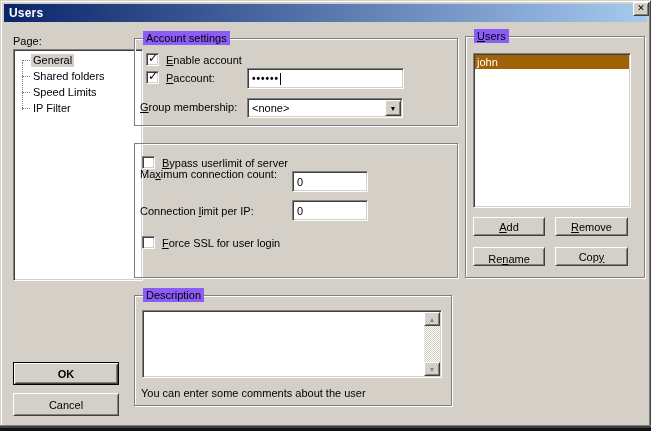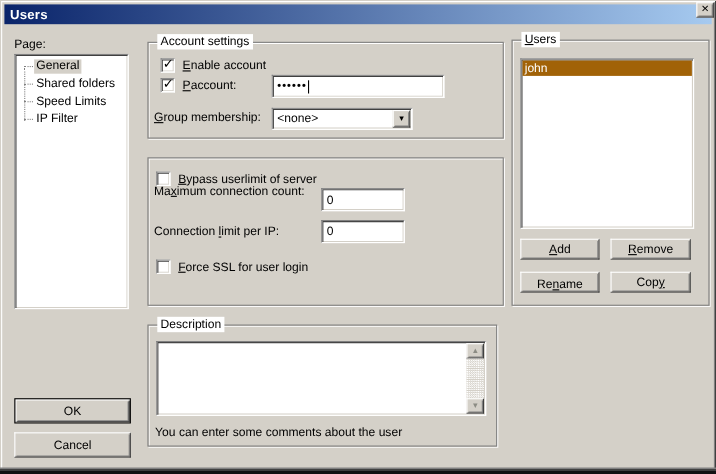--- a/index.html
+++ b/index.html
@@ -26,44 +26,44 @@
   .close-btn span { font-size:9px; font-weight:bold; line-height:1; margin-top:-1px; }
 
   
   .sunken { background:#fff; border:1px solid; border-color:#808080 #fff #fff #808080;
     box-shadow: inset 1px 1px 0 #404040, inset -1px -1px 0 #d4d0c8; }
   .btn { position:absolute; background:#d4d0c8; border:1px solid; border-color:#fff #404040 #404040 #fff;
     box-shadow: inset 1px 1px 0 #d4d0c8, inset -1px -1px 0 #808080;
     display:flex; align-items:center; justify-content:center; font-size:11px; cursor:default; }
   .btn-default { border:1px solid #000;
     box-shadow: inset 1px 1px 0 #fff, inset -1px -1px 0 #404040,
-                inset 2px 2px 0 #d4d0c8, inset -2px -2px 0 #808080; }
+                inset 2px 2px 0 #d4d0c8, inset -2px -2px 0 #808080; font-weight: bold; }
   .group { position:absolute; border:1px solid #808080;
     box-shadow: inset 1px 1px 0 #ffffff, 1px 1px 0 #ffffff; }
-  .group > .group-title { position:absolute; top:-8px; left:8px; background:#ffffff; padding:0 3px; line-height:14px; }
+  .group > .group-title { position:absolute; top:-8px; left:8px; background:#8b5cf6; padding:0 3px; line-height:14px; }
   .checkbox { position:absolute; width:13px; height:13px; background:#fff;
     border:1px solid; border-color:#808080 #fff #fff #808080;
     box-shadow: inset 1px 1px 0 #404040, inset -1px -1px 0 #d4d0c8; cursor:default; }
   .checkbox .check { position:absolute; left:1px; top:-2px; font-size:12px; font-weight:bold; line-height:13px; }
   .lbl { position:absolute; white-space:nowrap; }
   u { text-decoration:underline; }
   .field { position:absolute; display:flex; align-items:center; padding-left:4px; overflow:hidden; }
   .pw-dots { font-weight:bold; letter-spacing:1px; font-size:10px; }
   .caret { width:1px; height:12px; background:#000; margin-left:1px; }
 
   
   .combo { position:absolute; display:flex; align-items:center; padding-left:4px; }
   .combo-btn { position:absolute; right:1px; top:1px; bottom:1px; width:16px; background:#d4d0c8;
     border:1px solid; border-color:#fff #404040 #404040 #fff;
     box-shadow: inset 1px 1px 0 #d4d0c8, inset -1px -1px 0 #808080;
     display:flex; align-items:center; justify-content:center; }
   .arrow-glyph { font-size:7px; line-height:1; }
 
   
-  .tree { position:absolute; left:13px; top:49px; width:104px; height:232px; padding-top:2px; }
+  .tree { position:absolute; left:13px; top:49px; width:130px; height:232px; padding-top:2px; }
   .tree-inner { position:relative; width:100%; height:100%; }
   .tree-vline { position:absolute; left:8px; top:10px; height:48px; border-left:1px dotted #808080; }
   .tree-row { position:relative; height:16px; display:flex; align-items:center; cursor:default; }
   .tree-row::before { content:""; position:absolute; left:8px; top:8px; width:8px; border-top:1px dotted #808080; }
   .tree-row .tree-label { margin-left:17px; padding:0 2px; line-height:13px; }
   .tree-row.selected .tree-label { background:#d4d0c8; }
 
   
   .userlist { position:absolute; left:473px; top:53px; width:158px; height:155px; padding:1px; }
   .user-row { height:14px; line-height:14px; padding-left:2px; cursor:default; }
@@ -121,21 +121,21 @@
   <span class="checkbox" style="left:146px; top:71px;">
     <span class="check">✓</span>
   </span>
   <span class="lbl" style="left:166px; top:72px;"><span></span><u>P</u><span>account:</span></span>
   <div class="field sunken" style="left:247px; top:68px; width:157px; height:21px;">
     <span class="pw-dots">••••••</span>
     <span class="caret"></span>
   </div>
 
   <span class="lbl" style="left:140px; top:101px;"><span></span><u>G</u><span>roup membership:</span></span>
-  <div class="combo sunken" style="left:247px; top:98px; width:128px; height:20px;">
+  <div class="combo sunken" style="left:247px; top:98px; width:156px; height:20px;">
     <span>&lt;none&gt;</span>
     <span class="combo-btn">
       <span class="arrow-glyph">▼</span>
     </span>
   </div>
 
   <div class="group" style="left:134px; top:143px; width:324px; height:135px;"></div>
   <span class="checkbox" style="left:142px; top:156px;"></span>
   <span class="lbl" style="left:162px; top:157px;"><span></span><u>B</u><span>ypass userlimit of server</span></span>
 

